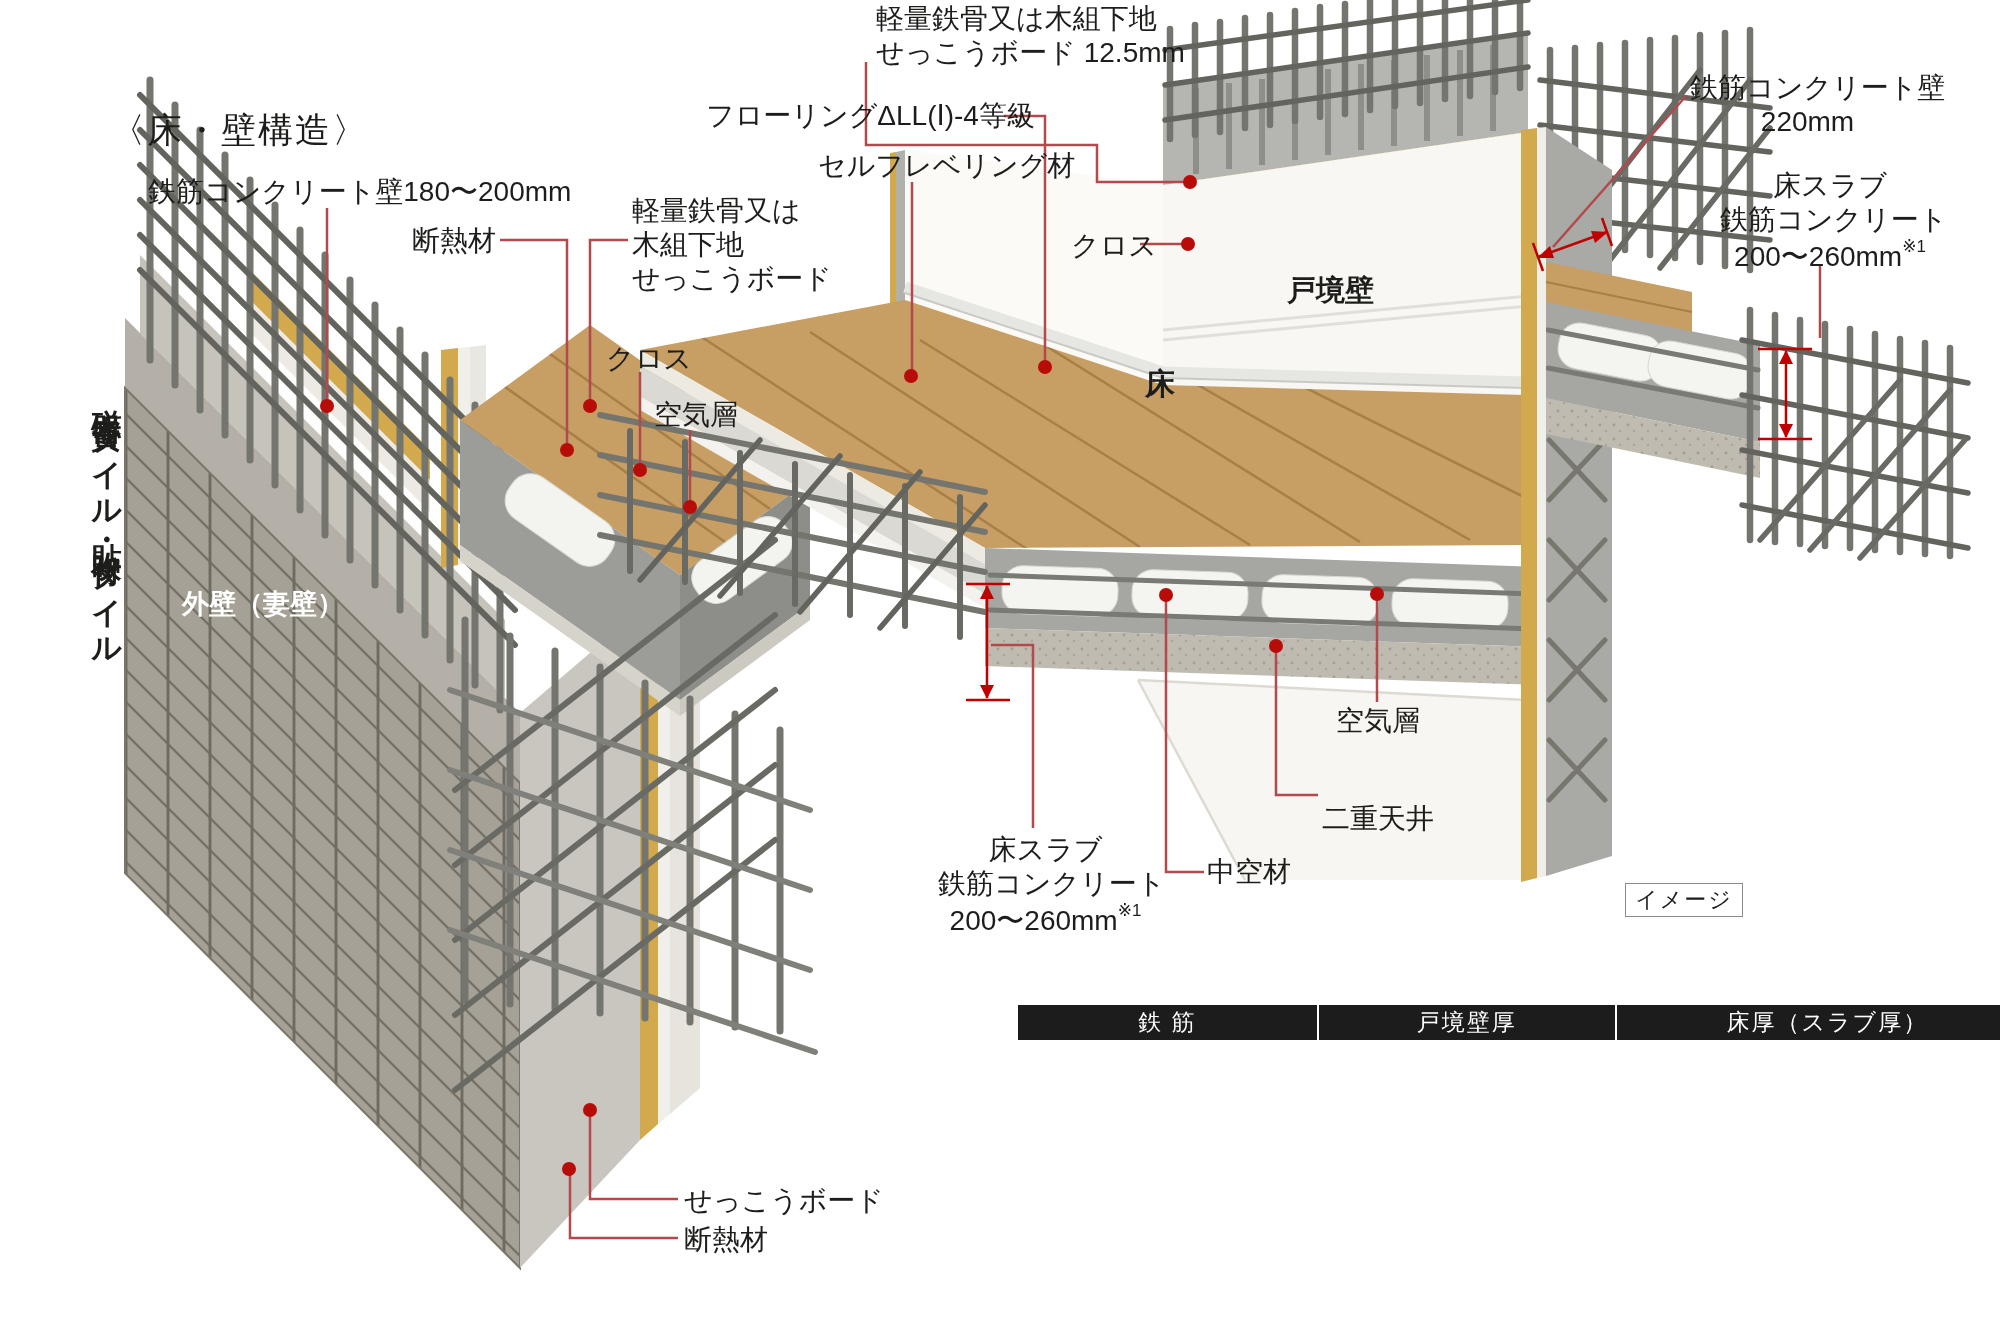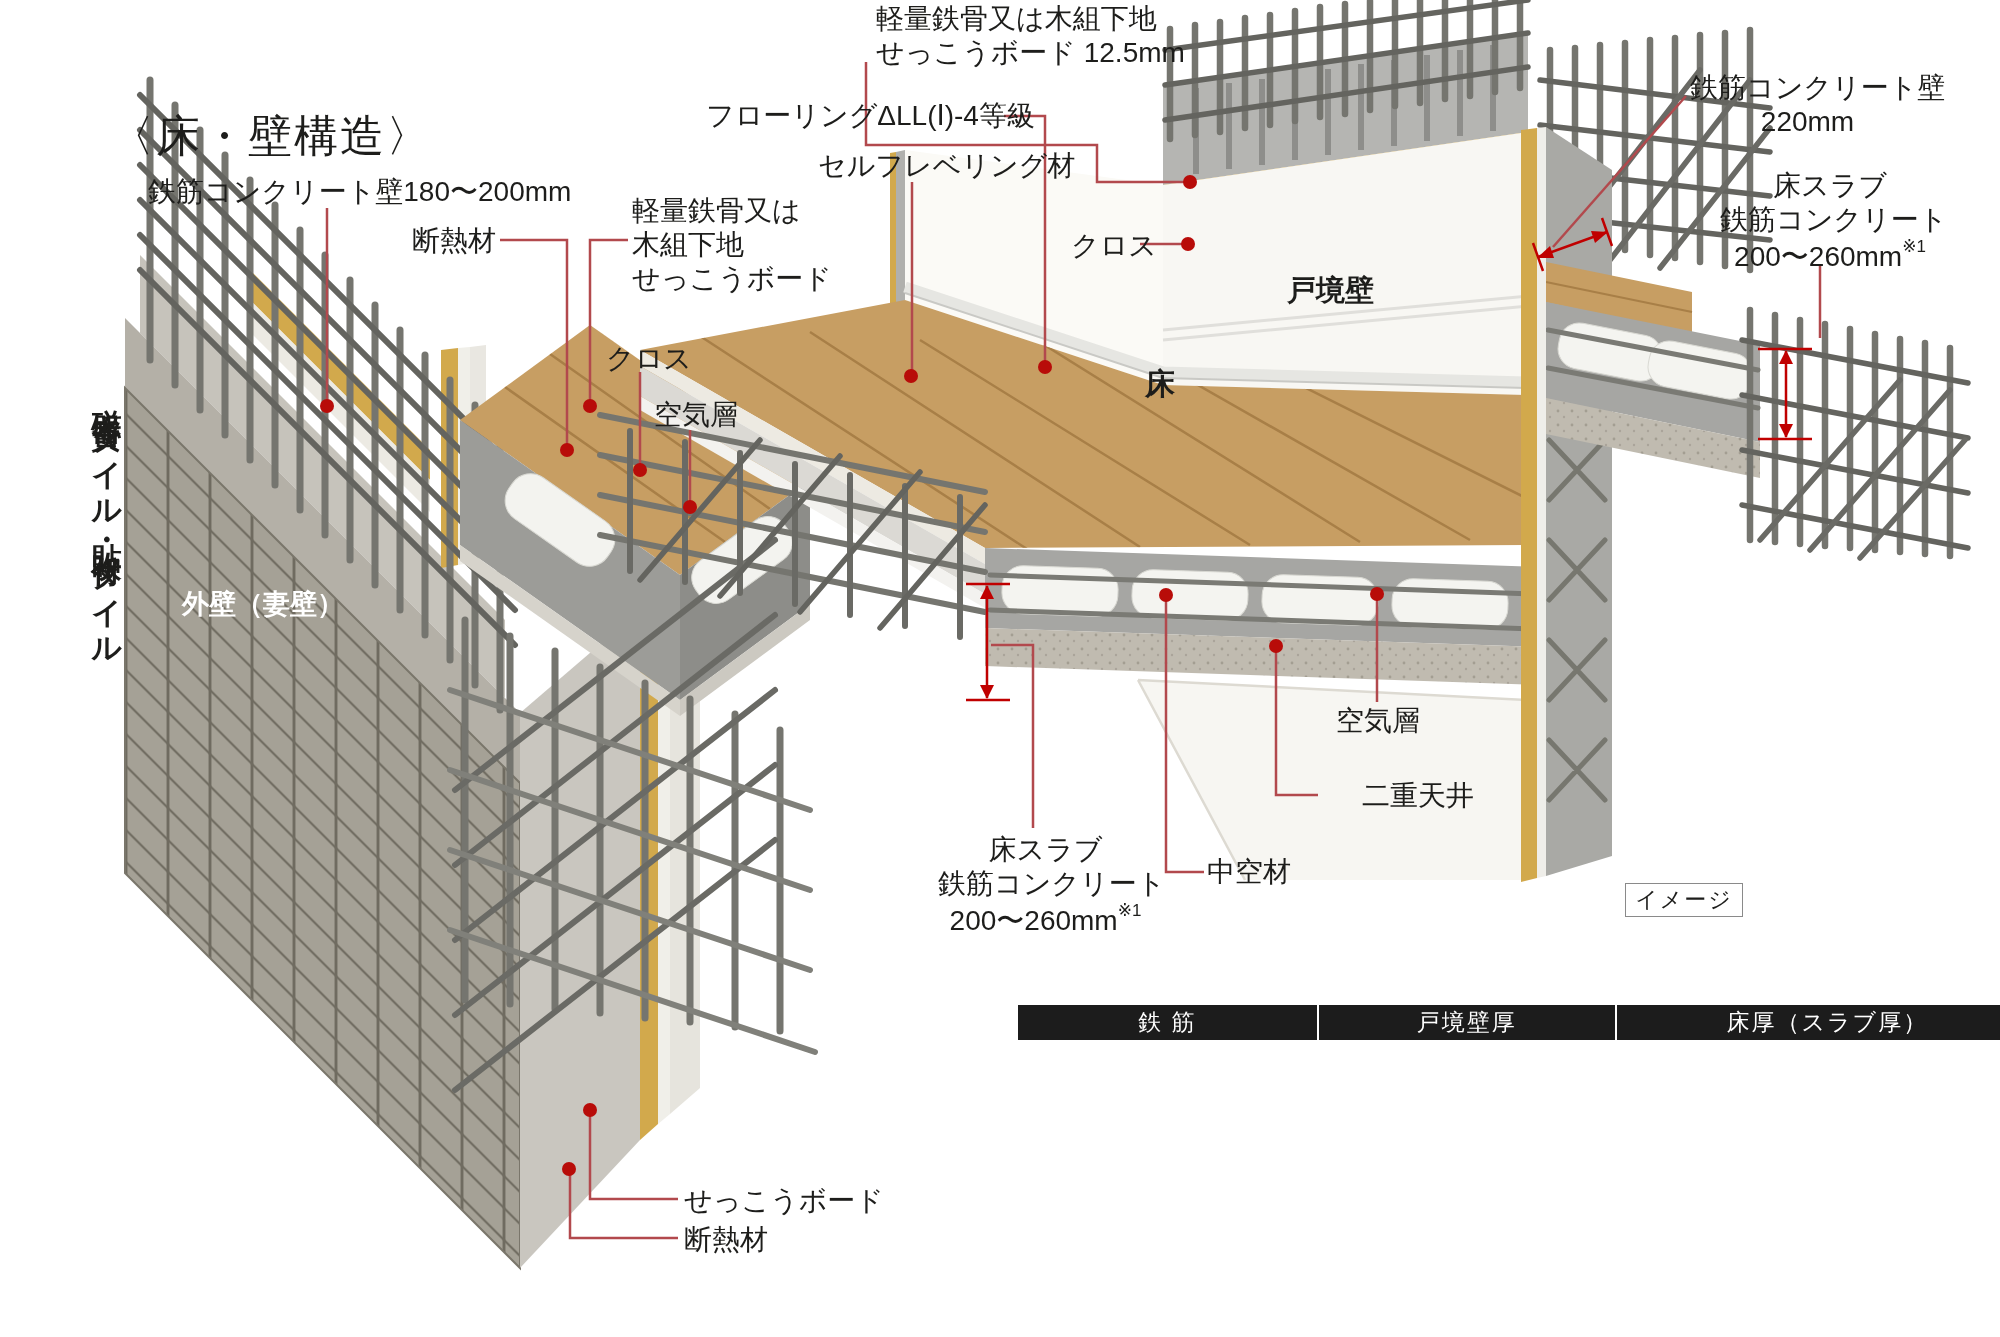--- a/index.html
+++ b/index.html
@@ -1,21 +1,21 @@
 <!DOCTYPE html>
 <html><head>
 <meta charset="utf-8">
 <style>
   html,body{margin:0;padding:0;background:#fff;}
   #stage{position:relative;width:2000px;height:1337px;background:#fff;overflow:hidden;
          font-family:"Liberation Sans","DejaVu Sans",sans-serif;color:#1d1d1b;}
   #art{position:absolute;left:0;top:0;z-index:1;}
   .lbl{position:absolute;z-index:3;font-size:28px;line-height:1.22;white-space:nowrap;color:#1d1d1b;}
   .lbl.center{text-align:center;}
-  .title{font-family:"Liberation Serif","DejaVu Serif",serif;font-size:44px;letter-spacing:2px;}
+  .title{font-family:"Liberation Serif","DejaVu Serif",serif;font-size:35px;letter-spacing:2px;}
   .vtext{writing-mode:vertical-rl;text-orientation:upright;font-size:30px;letter-spacing:5px;font-weight:600;}
   .white{color:#fff;font-weight:700;}
   .bold{font-weight:700;}
   .sup{font-size:17px;vertical-align:14px;}
   .imgbox{position:absolute;z-index:3;border:1px solid #8a8a8a;background:#fff;
           font-size:22px;letter-spacing:2px;display:flex;align-items:center;justify-content:center;}
   
   #spec-table{position:absolute;z-index:3;left:973px;top:1005px;width:1020px;border-collapse:collapse;table-layout:fixed;margin-left:45px;}
   #spec-table th{background:#1c1c1c;color:#fff;font-size:23px;font-weight:500;height:33px;letter-spacing:2px;}
   #spec-table th + th{border-left:2px solid #fff;}
@@ -238,21 +238,21 @@
     <div>床スラブ</div>
     <div>鉄筋コンクリート</div>
     <div><span>200〜260mm</span><span class="sup">※1</span></div>
   </div>
   <div class="lbl center" style="left:938px;top:833px;width:215px;">
     <div>床スラブ</div>
     <div>鉄筋コンクリート</div>
     <div><span>200〜260mm</span><span class="sup">※1</span></div>
   </div>
   <div class="lbl" style="left:1336px;top:704px;">空気層</div>
-  <div class="lbl" style="left:1322px;top:779px;margin-left:40px;">二重天井</div>
+  <div class="lbl" style="left:1322px;top:802px;">二重天井</div>
   <div class="lbl" style="left:1207px;top:857px;font-family:Liberation Mono, monospace;">中空材</div>
 
   <div class="imgbox" style="left:1625px;top:883px;width:116px;height:32px;">イメージ</div>
 
   <table id="spec-table">
     <colgroup>
         <col style="width:29.4%">
         <col style="width:29.2%">
         <col style="width:41.4%">
       </colgroup>

